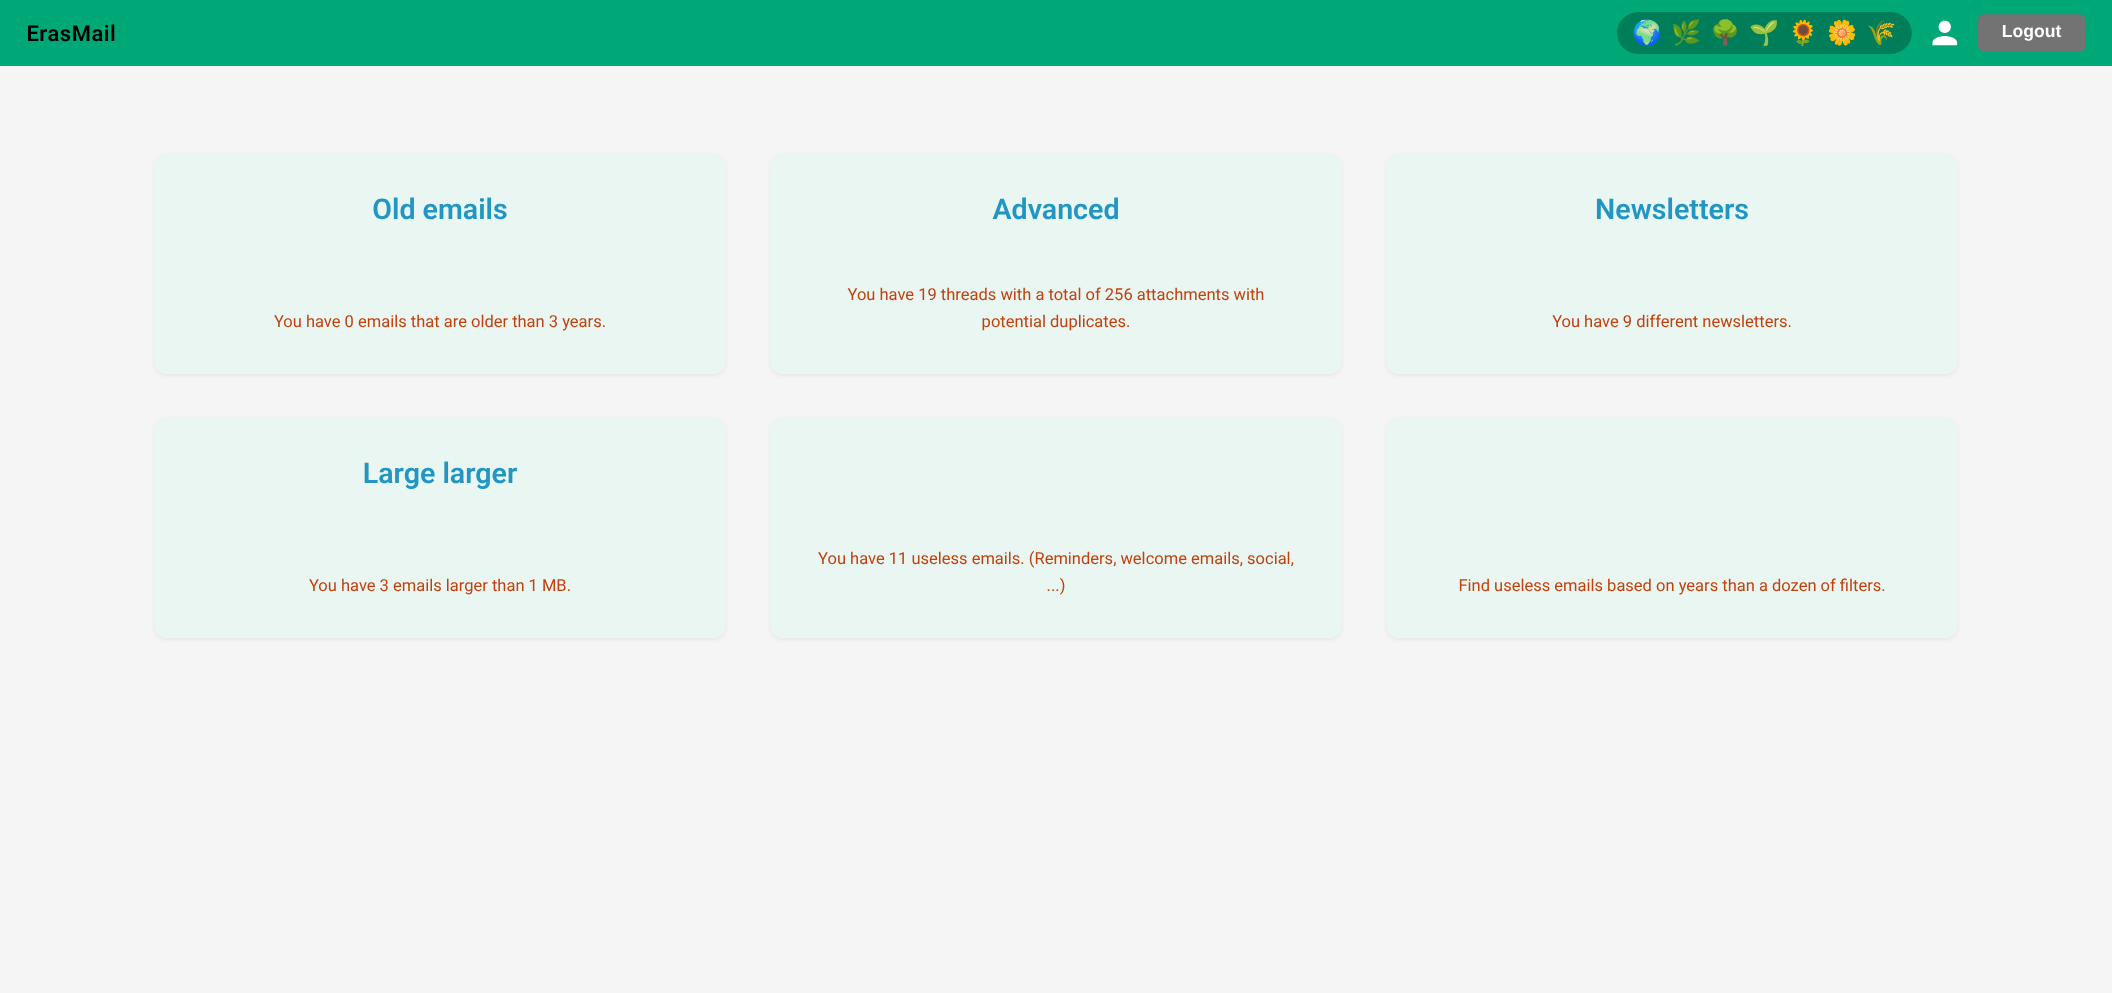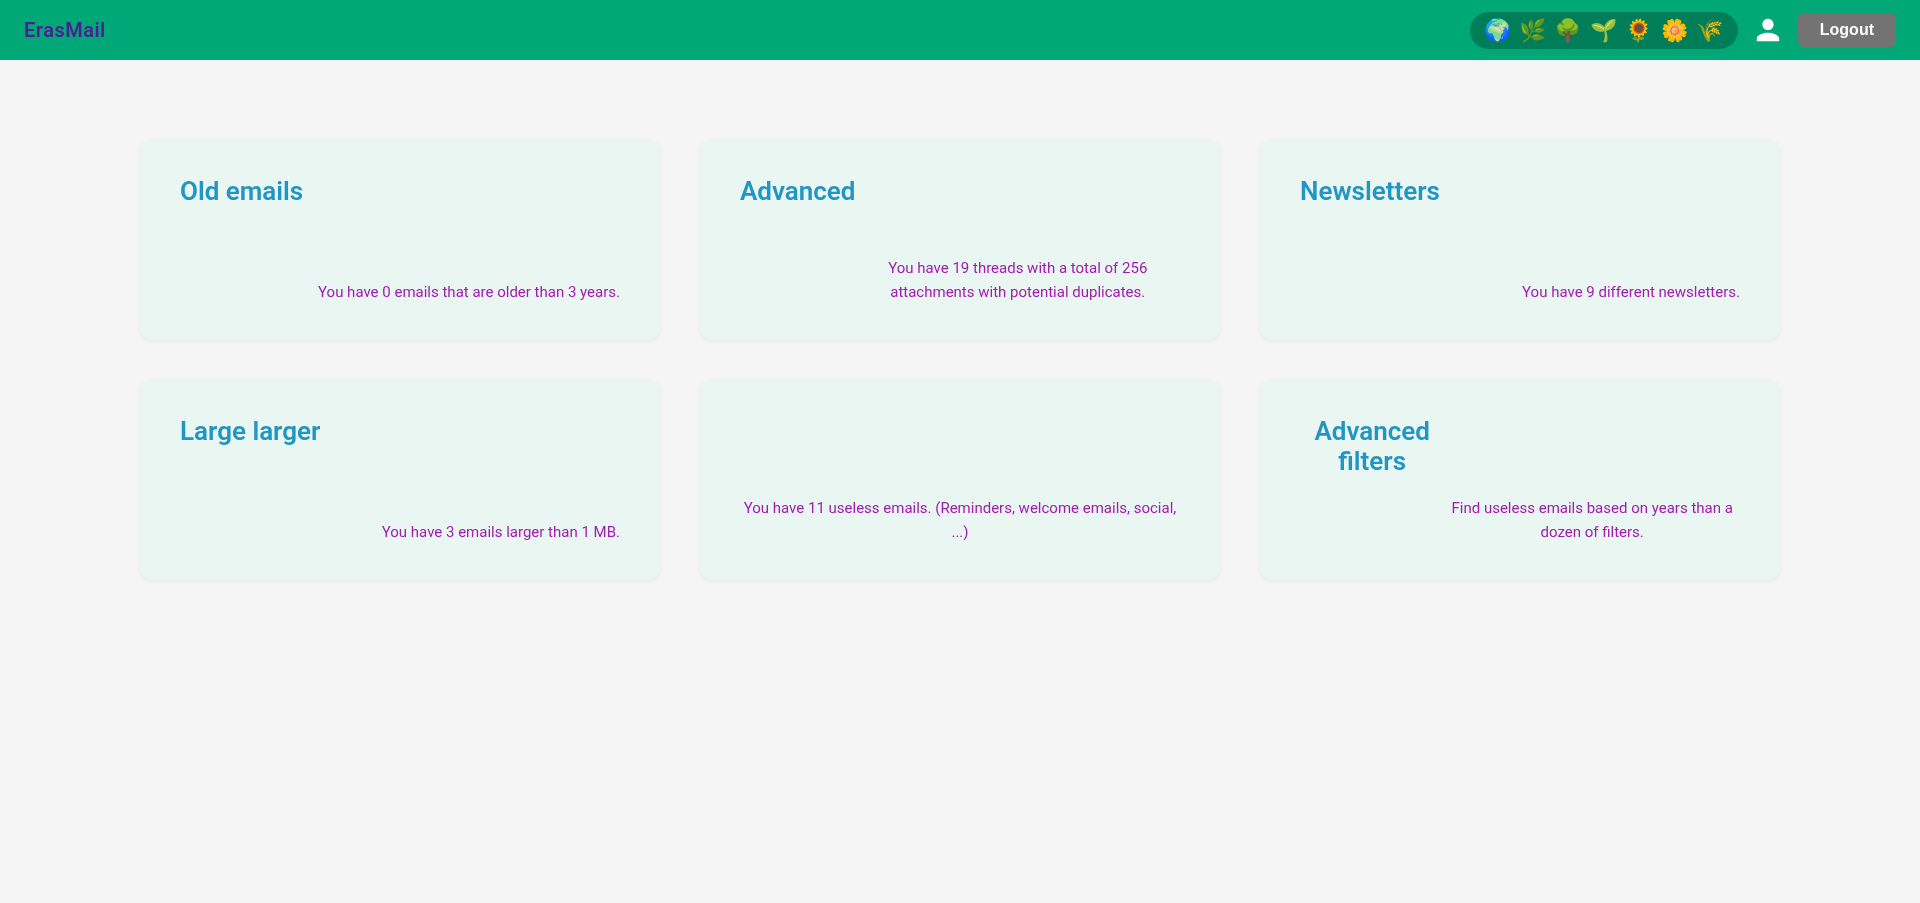--- a/index.html
+++ b/index.html
@@ -19,21 +19,21 @@
     .navbar {
       background-color: #00a878;
       height: 60px;
       display: flex;
       align-items: center;
       justify-content: space-between;
       padding: 0 24px;
     }
 
     .navbar-brand {
-      color: #4c1d95;
+      color: #000000;
       font-size: 20px;
       font-weight: 600;
       letter-spacing: 0.5px;
     }
 
     .navbar-right {
       display: flex;
       align-items: center;
       gap: 16px;
     }
@@ -82,39 +82,39 @@
       display: grid;
       grid-template-columns: repeat(3, 1fr);
       gap: 40px;
     }
 
     .card {
       background-color: #eaf6f2;
       border-radius: 12px;
       padding: 36px 40px;
       display: flex;
-      flex-direction: row;
+      flex-direction: column;
       justify-content: space-between;
       min-height: 200px;
       cursor: pointer;
       transition: box-shadow 0.2s;
       box-shadow: 0 1px 4px rgba(0,0,0,0.06);
     }
 
     .card-title {
       font-size: 26px;
       font-weight: 600;
       color: #2196c4;
       text-align: center;
       margin-bottom: 24px;
     }
 
     .card-description {
       font-size: 15px;
-      color: #a21caf;
+      color: #c2410c;
       text-align: center;
       line-height: 1.6;
       margin-top: auto;
     }
   </style>
 </head>
 <body>
 
 <nav class="navbar">
   <span class="navbar-brand">ErasMail</span>
@@ -152,17 +152,16 @@
         <div class="card-description">You have 9 different newsletters.</div>
       </div>
       <div class="card">
         <div class="card-title">Large larger</div>
         <div class="card-description">You have 3 emails larger than 1 MB.</div>
       </div>
       <div class="card">
         <div class="card-description">You have 11 useless emails. (Reminders, welcome emails, social, ...)</div>
       </div>
       <div class="card">
-        <div class="card-title">Advanced filters</div>
         <div class="card-description">Find useless emails based on years than a dozen of filters.</div>
       </div>
     </div>
 </div>
 
 </body></html>

